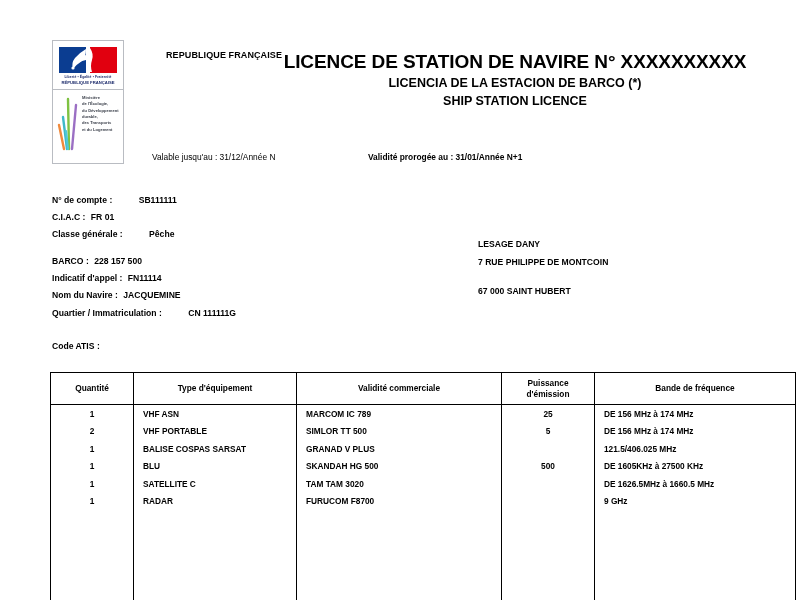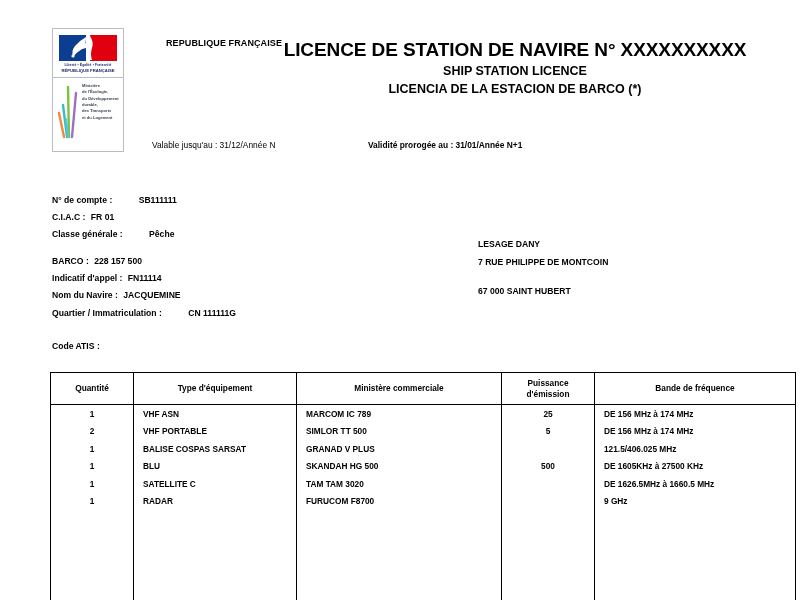--- a/index.html
+++ b/index.html
@@ -19,21 +19,21 @@
   .page {
     position: absolute;
     inset: 0;
     background: #ffffff;
   }
 
   
   .header {
     position: absolute;
     left: 0;
-    top: 0;
+    top: 12px;
     width: 636px;
     height: 175px;
   }
   .logo-block {
     position: absolute;
     left: 52px;
     top: 28px;
     width: 72px;
     border: 1px solid #b9bcc2;
     background: #fff;
@@ -281,22 +281,22 @@
           <div>des Transports</div>
           <div>et du Logement</div>
         </div>
       </div>
     </div>
 
     <div class="rf-label">REPUBLIQUE FRANÇAISE</div>
 
     <div class="titles">
       <div class="title-main">LICENCE DE STATION DE NAVIRE N° XXXXXXXXXX</div>
+      <div class="title-sub">LICENCIA DE LA ESTACION DE BARCO (*)</div>
       <div class="title-sub">SHIP STATION LICENCE</div>
-      <div class="title-sub">LICENCIA DE LA ESTACION DE BARCO (*)</div>
     </div>
 
     <div class="validity">
       <div class="validity-inner">
         <div class="valid-from">Valable jusqu'au : 31/12/Année N</div>
         <div class="valid-ext">Validité prorogée au : 31/01/Année N+1</div>
       </div>
     </div>
   </div>
 
@@ -342,21 +342,21 @@
   <div class="atis">
     <span>Code ATIS :</span>
     <span class="id-val"></span>
   </div>
 
   <table class="equip-table">
     <thead>
       <tr>
         <th class="col-qty">Quantité</th>
         <th class="col-type">Type d'équipement</th>
-        <th class="col-ref">Ministère commerciale</th>
+        <th class="col-ref">Validité commerciale</th>
         <th class="col-power">
           <div>Puissance</div>
           <div>d'émission</div>
         </th>
         <th class="col-band">Bande de fréquence</th>
       </tr>
     </thead>
     <tbody id="equip-body">
         <tr>
           <td class="cell-qty">1</td>

